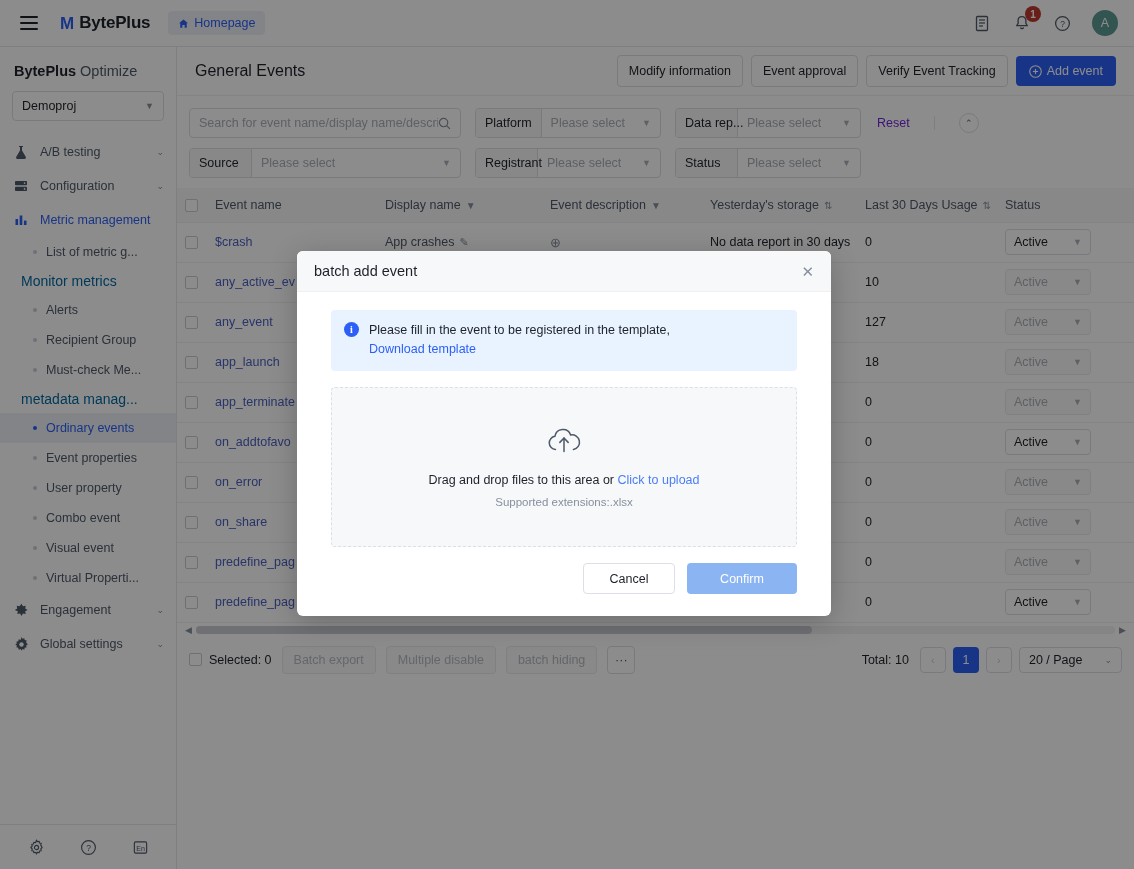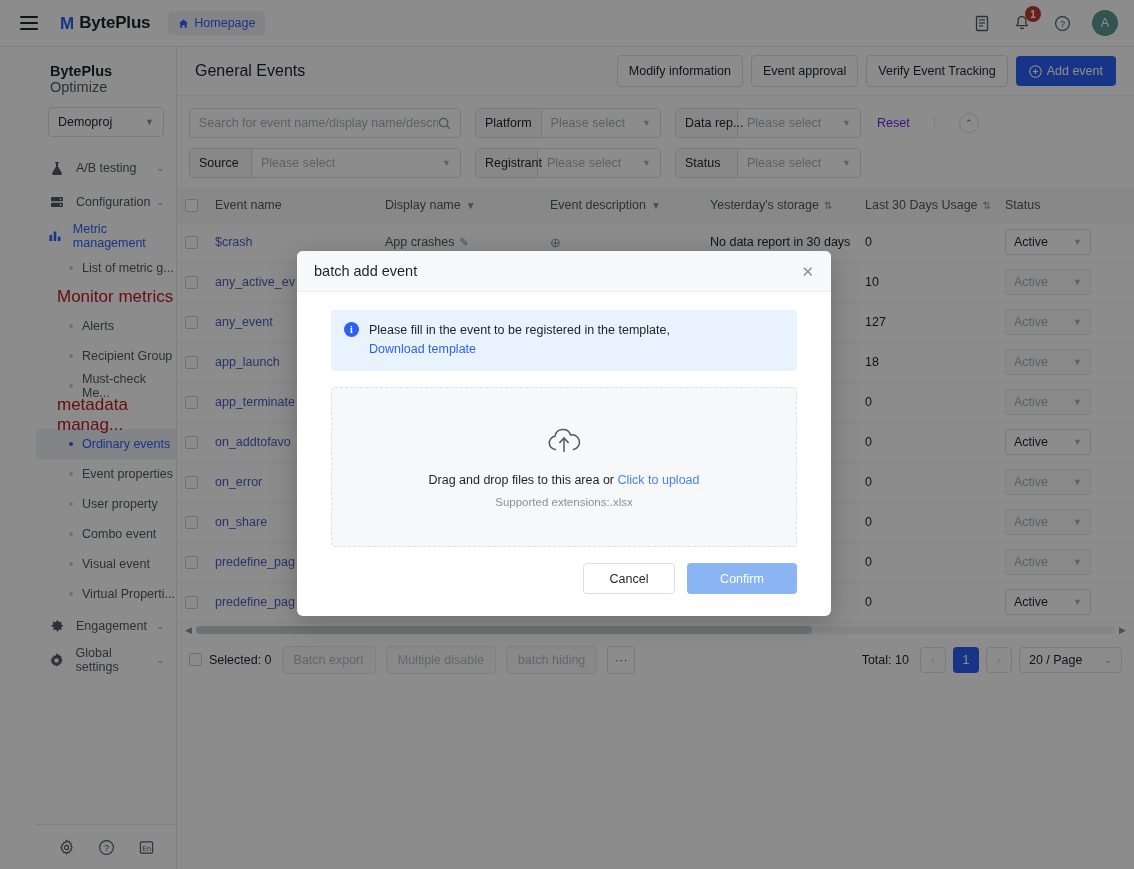--- a/index.html
+++ b/index.html
@@ -44,41 +44,41 @@
   }
   .avatar {
     width: 26px; height: 26px; border-radius: 50%; background: #5c9b95; color: #fff;
     display: flex; align-items: center; justify-content: center; font-size: 12.5px; cursor: pointer;
   }
 
   
   .sidebar {
     position: absolute; top: 47px; left: 0; width: 177px; height: 822px;
     background: #fff; border-right: 1px solid #e8e8e8;
-    display: flex; flex-direction: column; padding-left: 36px;
+    display: flex; flex-direction: column;
   }
   .sb-title { font-size: 14.5px; padding: 16px 14px 12px 14px; color: #1d2129; }
   .sb-title b { font-weight: bold; }
   .sb-title span { color: #4e5969; }
   .proj-select {
     margin: 0 12px 14px 12px; height: 30px; border: 1px solid #dcdfe6; border-radius: 4px;
     display: flex; align-items: center; padding: 0 9px; font-size: 12.5px; color: #1d2129; cursor: pointer;
   }
   .proj-select .caret { margin-left: auto; color: #86909c; font-size: 9px; }
   .sb-scroll { flex: 1; overflow: hidden; }
   .sb-group { display: flex; align-items: center; height: 34px; padding: 0 12px; cursor: pointer; font-size: 12.5px; color: #4e5969; }
   .sb-group .gi { width: 18px; height: 18px; margin-right: 10px; display: flex; align-items: center; justify-content: center; color: #4e5969; }
   .sb-group.active { color: #2d5ff6; }
   .sb-group.active .gi { color: #2d5ff6; }
   .sb-group .chev { margin-left: auto; color: #86909c; font-size: 9px; }
   .sb-sub { display: flex; align-items: center; height: 30px; padding-left: 33px; font-size: 12.5px; color: #4e5969; cursor: pointer; }
   .sb-sub .dot { width: 4px; height: 4px; border-radius: 50%; background: #c9cdd4; margin-right: 9px; flex: none; }
   .sb-sub.sel { background: #eef1f7; color: #2d5ff6; }
   .sb-sub.sel .dot { background: #2d5ff6; }
-  .sb-cat { height: 28px; display: flex; align-items: center; padding-left: 21px; font-size: 17px; color: #b91c1c; }
+  .sb-cat { height: 28px; display: flex; align-items: center; padding-left: 21px; font-size: 14px; color: #0369a1; }
   .sb-bottom-link {
     height: 44px; border-top: 1px solid #e8e8e8; display: flex; align-items: center;
     padding: 0 12px; font-size: 12.5px; color: #4e5969; cursor: pointer;
   }
   .sb-bottom-link .gi { width: 18px; height: 18px; margin-right: 10px; display: flex; align-items: center; justify-content: center; }
   .sb-tools { height: 45px; border-top: 1px solid #e8e8e8; display: flex; align-items: center; justify-content: space-around; padding: 0 10px; }
   .sb-tools .t { color: #4e5969; cursor: pointer; display: flex; align-items: center; justify-content: center; width: 20px; height: 20px; }
 
   
   .main {

